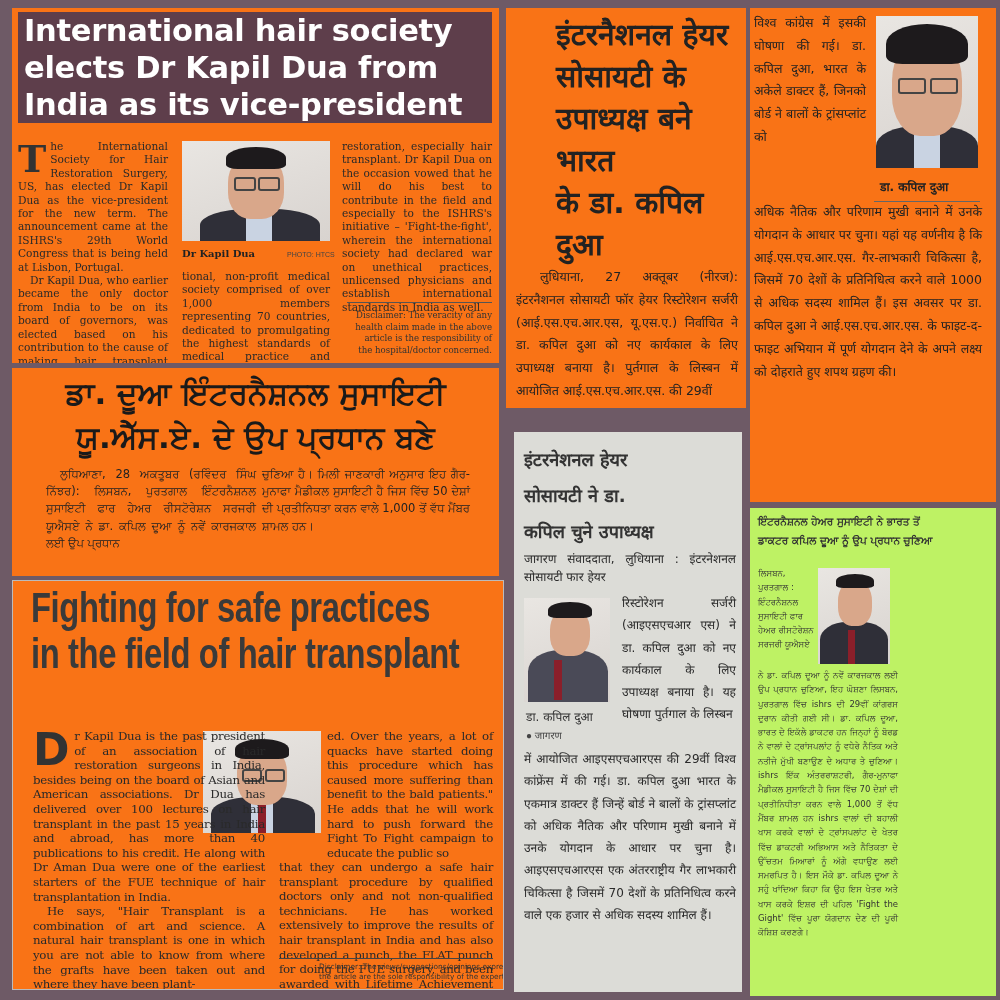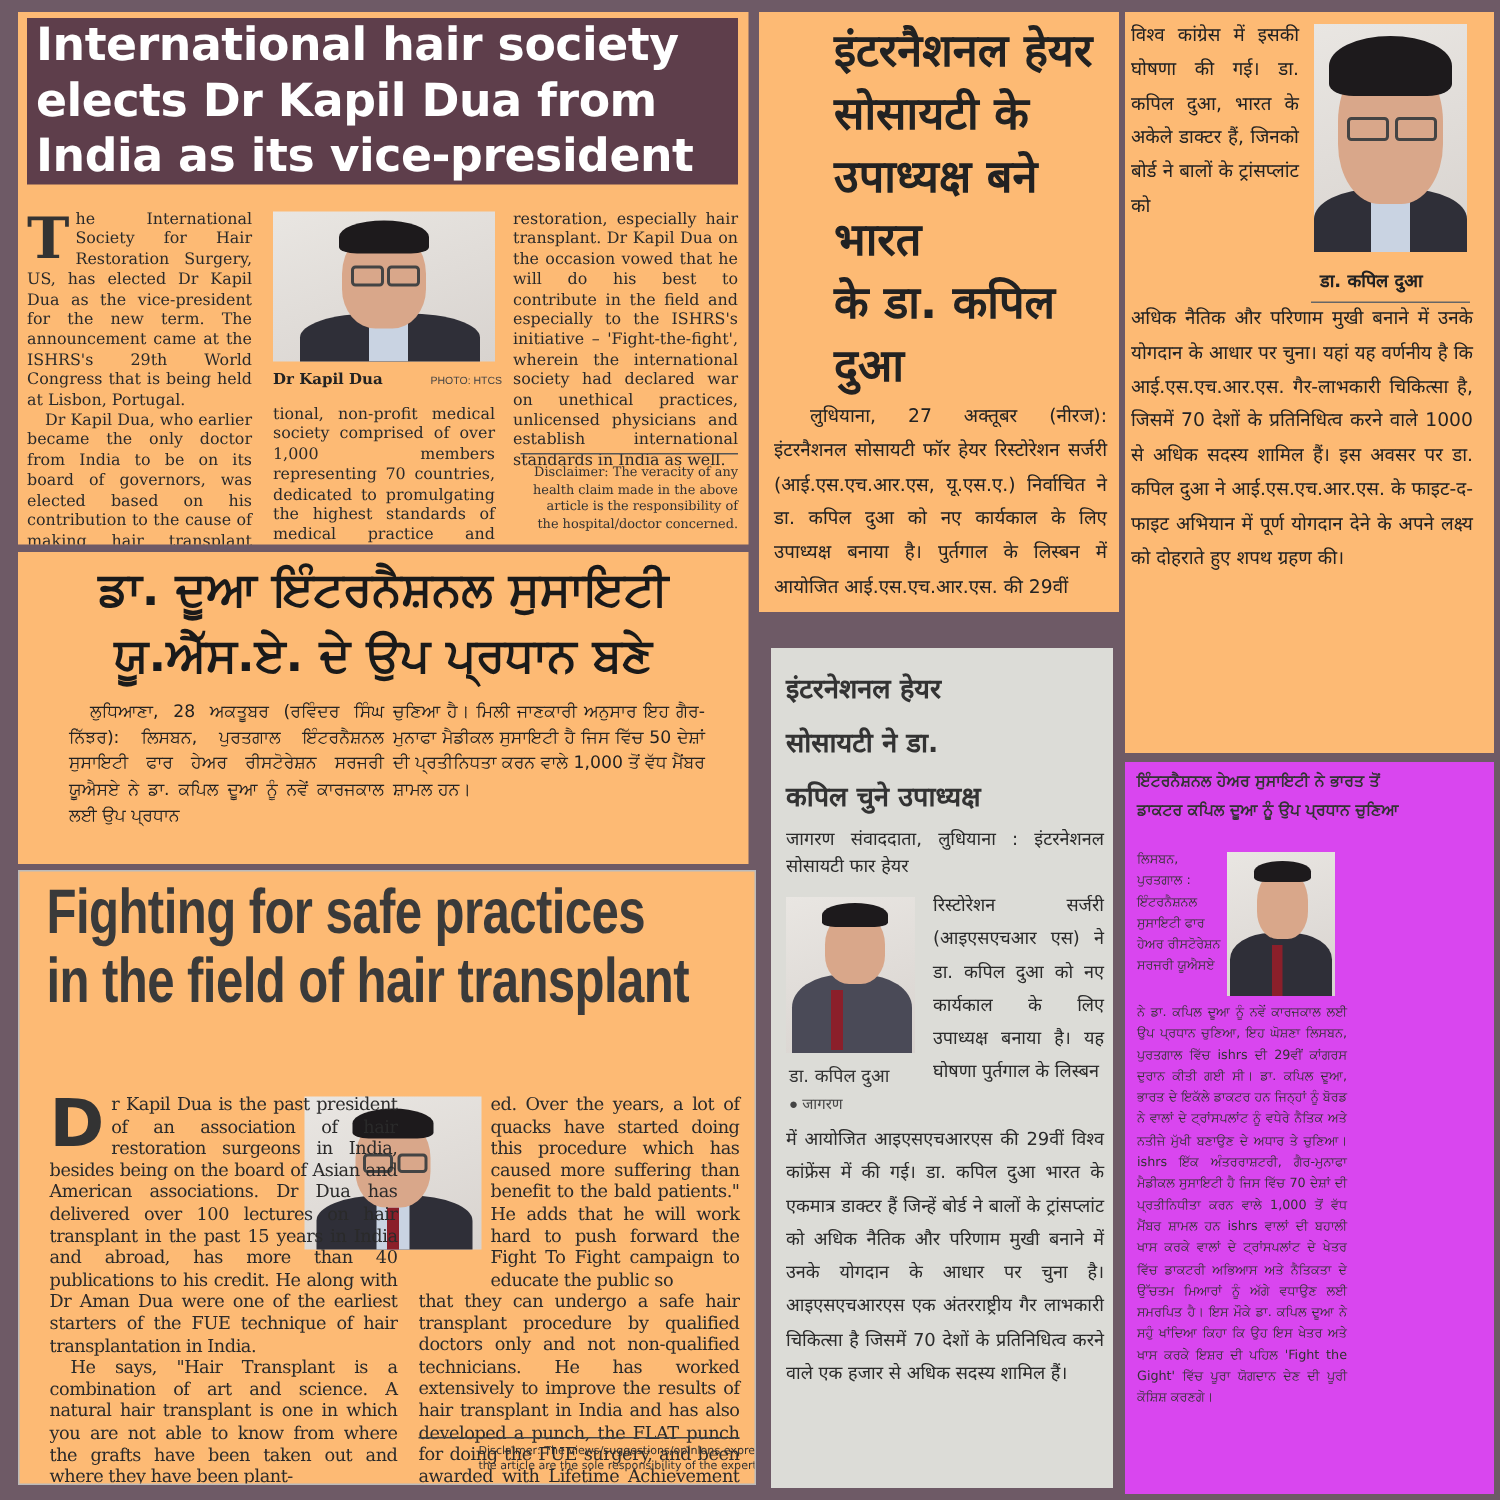--- a/index.html
+++ b/index.html
@@ -1,17 +1,17 @@
 <!DOCTYPE html>
 <html><head>
 <meta charset="utf-8">
 <style>
   html,body{margin:0;padding:0;}
   body{width:1000px;height:1000px;background:#6e5a66;position:relative;overflow:hidden;font-family:"DejaVu Serif",serif;color:#222;}
-  .clip{position:absolute;background:#fdba74;overflow:hidden;box-sizing:border-box;}
+  .clip{position:absolute;background:#f97316;overflow:hidden;box-sizing:border-box;}
   .photo{position:absolute;background:linear-gradient(160deg,#e9e6e2 0%,#d8d3cf 100%);overflow:hidden;}
   .photo .head{position:absolute;border-radius:45% 45% 40% 40%;background:#d9a78a;}
   .photo .hair{position:absolute;border-radius:50% 50% 20% 20%;background:#1d1a1c;}
   .photo .glasses{position:absolute;border:2px solid #444;border-radius:3px;}
   .photo .suit{position:absolute;background:#2f2f38;border-radius:40% 40% 0 0;}
   .photo .shirt{position:absolute;background:#c9d3e2;}
   .photo .tie{position:absolute;background:#8b1f2a;}
   .just{text-align:justify;}
   p{margin:0;}
 
@@ -50,21 +50,21 @@
   #clipE .rule{position:absolute;height:1px;background:#666;}
 
   
   #clipF{left:514px;top:432px;width:228px;height:560px;background:#dcdcd7;}
   #clipF .headline{position:absolute;left:10px;top:10px;font-family:"DejaVu Sans",sans-serif;font-weight:bold;font-size:18px;line-height:36px;color:#333;}
   #clipF .col{position:absolute;font-family:"DejaVu Sans",sans-serif;font-size:12px;line-height:22.3px;color:#2a2a2a;}
   #clipF .caption{position:absolute;font-family:"DejaVu Sans",sans-serif;font-size:12px;color:#333;}
   #clipF .credit{position:absolute;font-family:Liberation Sans, sans-serif;font-size:10px;color:#444;}
 
   
-  #clipG{left:750px;top:508px;width:246px;height:488px;background:#d946ef;}
+  #clipG{left:750px;top:508px;width:246px;height:488px;background:#bef264;}
   #clipG .headline{position:absolute;left:8px;top:4px;font-family:"DejaVu Sans",sans-serif;font-weight:bold;font-size:10.5px;line-height:19px;color:#333;}
   #clipG .col{position:absolute;font-family:"DejaVu Sans",sans-serif;font-size:8.5px;line-height:14.3px;color:#333;}
 </style>
 </head>
 <body>
 
 <div class="clip" id="clipA">
   <div class="headline">
     <div>International hair society</div>
     <div>elects Dr Kapil Dua from</div>

